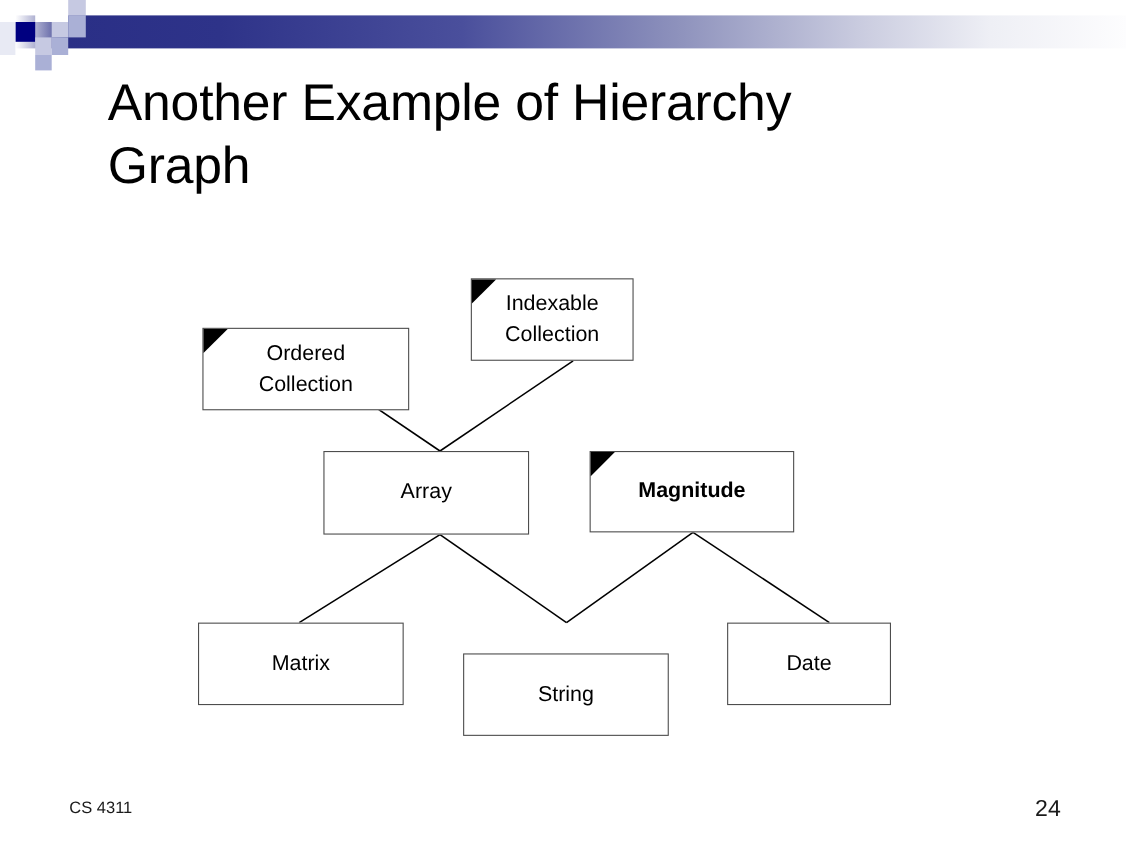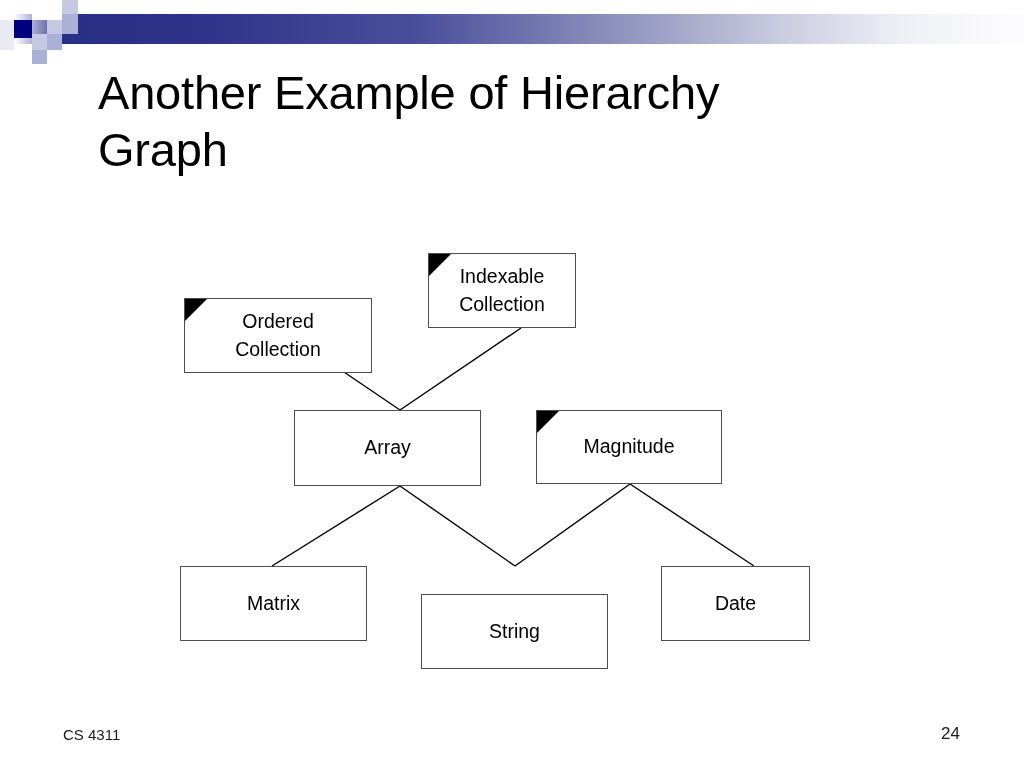--- a/index.html
+++ b/index.html
@@ -100,21 +100,21 @@
     position: absolute;
     left: 63px;
     top: 726px;
     font-size: 15px;
     color: #1a1a1a;
   }
   #footer-pagenum {
     position: absolute;
     left: 941px;
     top: 724px;
-    font-size: 17px;
+    font-size: 21px;
     color: #1a1a1a;
   }
 </style>
 </head>
 <body>
 
 <div id="header-decoration">
   <div class="grad-bar"></div>
   <div id="header-squares">
       <div class="sq" style="left: 14px; top: 20px; width: 18px; height: 18px; background: rgb(0, 0, 128);"></div>
@@ -148,21 +148,21 @@
         <span class="label">Ordered
 Collection</span>
       </div>
       <div class="node abstract" style="left: 428px; top: 253px; width: 148px; height: 75px; border-color: rgb(77, 77, 77);">
         <span class="label">Indexable
 Collection</span>
       </div>
       <div class="node" style="left: 294px; top: 410px; width: 187px; height: 76px; border-color: rgb(77, 77, 77);">
         <span class="label">Array</span>
       </div>
-      <div class="node abstract" style="left: 536px; top: 410px; width: 186px; height: 74px; border-color: rgb(77, 77, 77);">
+      <div class="node abstract" style="left: 536px; top: 410px; width: 186px; height: 74px; border-color: rgb(77, 77, 77); font-weight: bold;">
         <span class="label">Magnitude</span>
       </div>
       <div class="node" style="left: 180px; top: 566px; width: 187px; height: 75px; border-color: rgb(77, 77, 77);">
         <span class="label">Matrix</span>
       </div>
       <div class="node" style="left: 421px; top: 594px; width: 187px; height: 75px; border-color: rgb(77, 77, 77);">
         <span class="label">String</span>
       </div>
       <div class="node" style="left: 661px; top: 566px; width: 149px; height: 75px; border-color: rgb(77, 77, 77);">
         <span class="label">Date</span>

